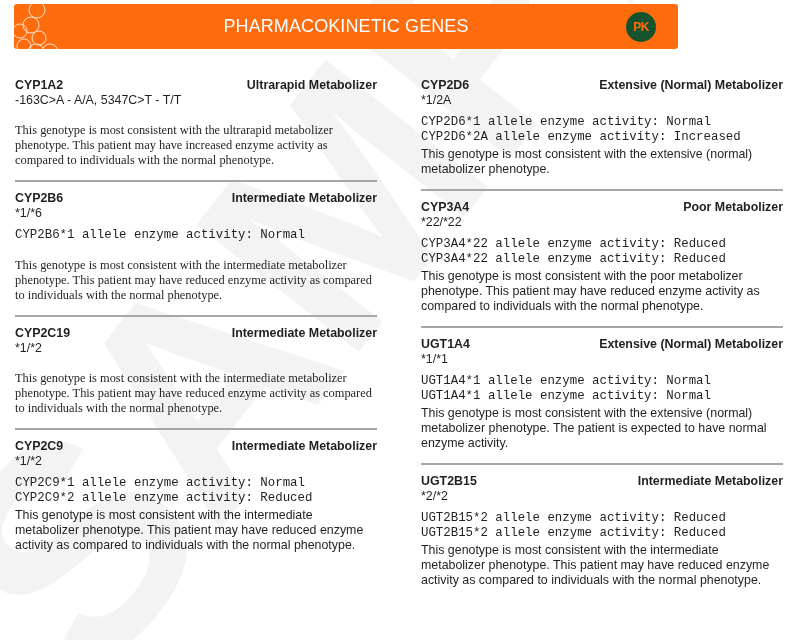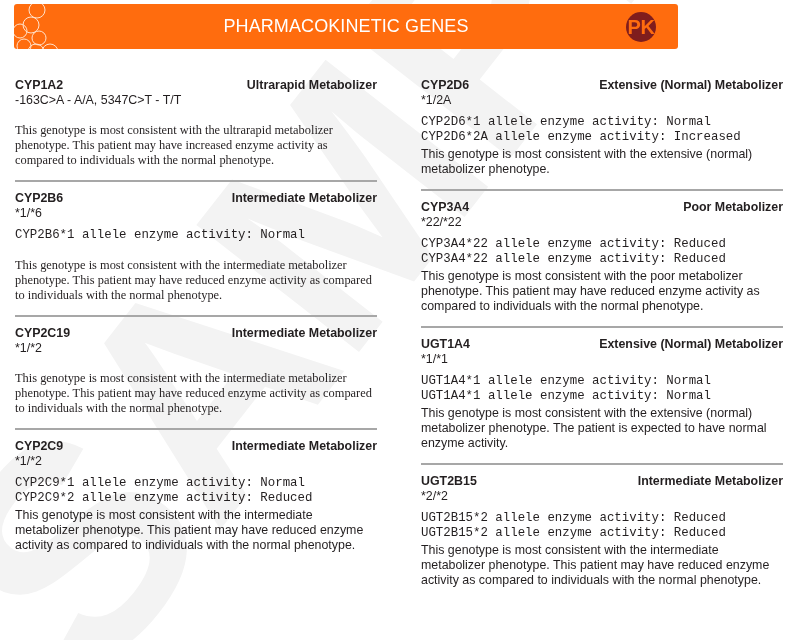--- a/index.html
+++ b/index.html
@@ -51,24 +51,24 @@
       font-size: 18px;
       letter-spacing: 0.1px;
     }
     .pk-badge {
       position: absolute;
       right: 22px;
       top: 8px;
       width: 30px;
       height: 30px;
       border-radius: 50%;
-      background: #7f1d1d;
+      background: #14532d;
       color: #ff6c0e;
       font-weight: bold;
-      font-size: 20px;
+      font-size: 12px;
       line-height: 30px;
       text-align: center;
       letter-spacing: -0.5px;
     }
     .column {
       position: absolute;
       top: 78px;
       width: 362px;
       z-index: 1;
     }

